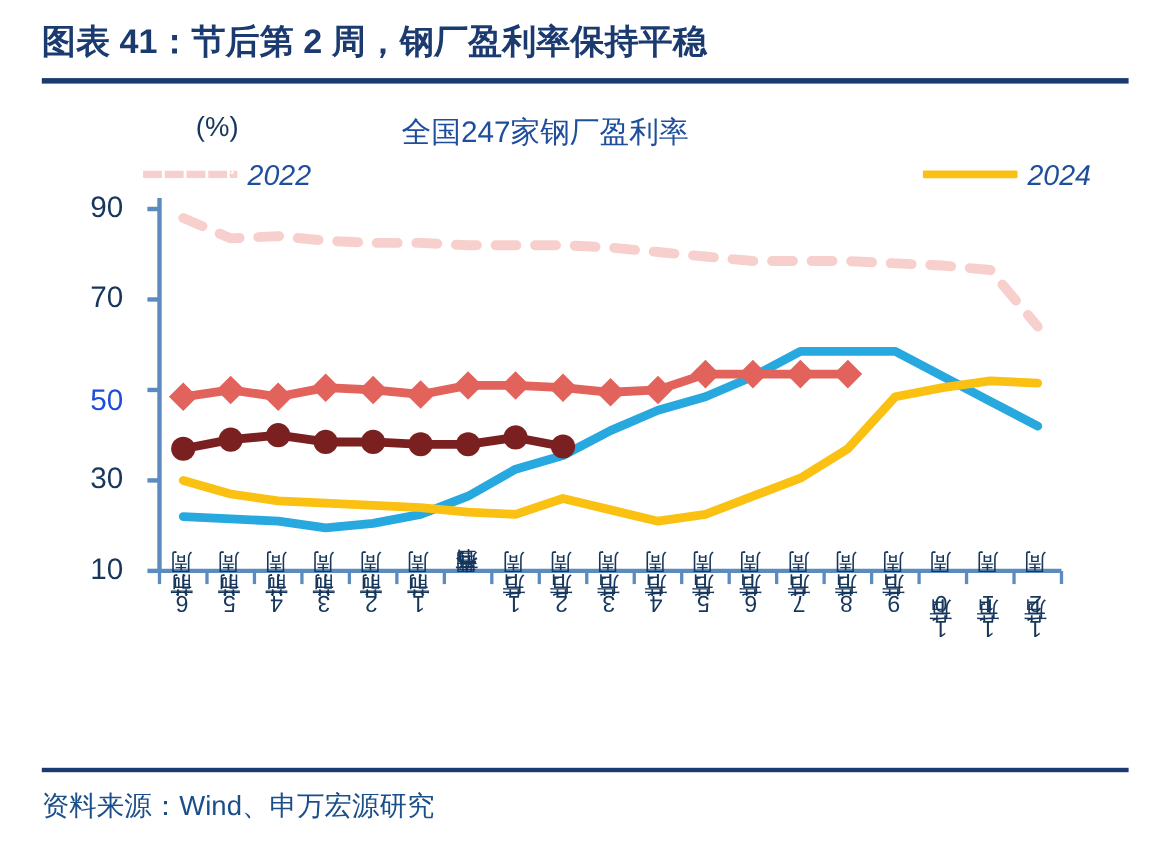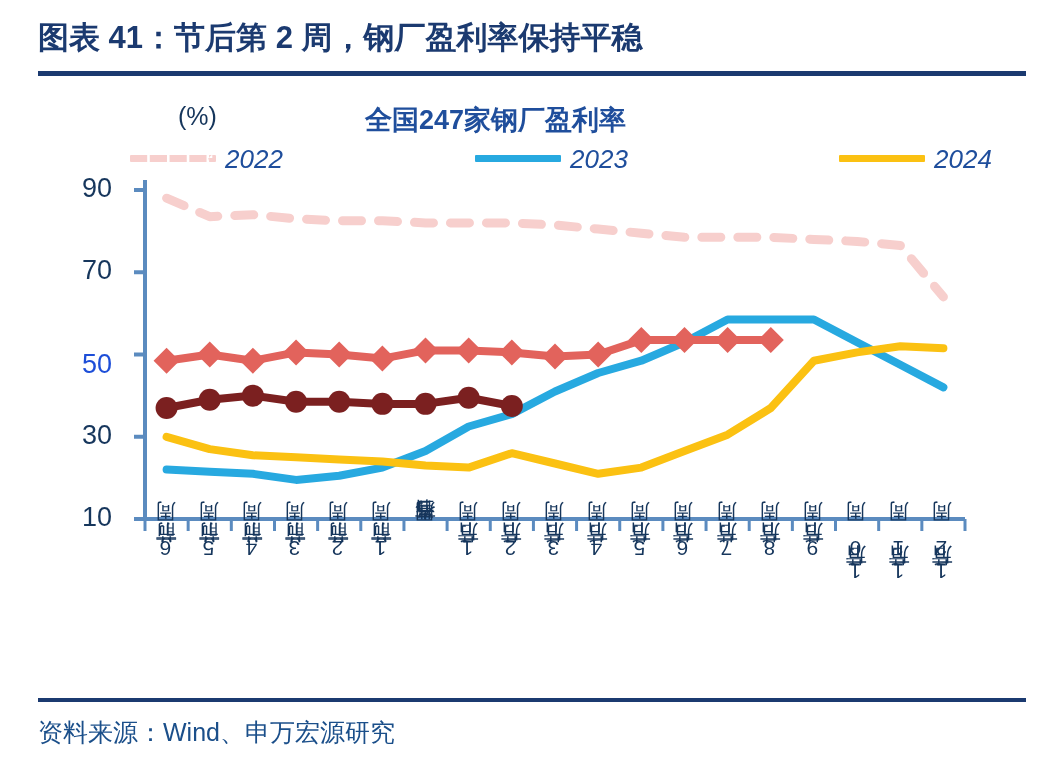--- a/index.html
+++ b/index.html
@@ -79,21 +79,21 @@
     left: 178px;
     top: 22px;
     font-size: 25px;
     color: #16365c;
   }
   .chart-title {
     position: absolute;
     left: 365px;
     top: 22px;
     font-size: 27px;
-    font-weight: bold;
+    font-weight: normal;
     color: #1f4e9c;
     white-space: nowrap;
     text-align: right;
   }
 
   
   .legend {
     position: absolute;
     left: 130px;
     top: 63px;
@@ -187,26 +187,20 @@
     <div class="axis-unit">(%)</div>
     <div class="chart-title">全国247家钢厂盈利率</div>
 
     <div class="legend">
       <div class="legend-row" id="legend-row-1">
           <div class="legend-item" style="left: 0px;">
             <div class="swatch dashed">
               <div class="bar" style="border-top-color: rgb(247, 207, 205);"></div>
             </div>
             <div class="label">2022</div>
-          </div>
-          <div class="legend-item" style="left: 345px;">
-            <div class="swatch">
-              <div class="bar" style="background: rgb(39, 169, 224);"></div>
-            </div>
-            <div class="label">2023</div>
           </div>
           <div class="legend-item" style="left: 709px;">
             <div class="swatch">
               <div class="bar" style="background: rgb(251, 193, 18);"></div>
             </div>
             <div class="label">2024</div>
           </div>
         </div>
       <div class="legend-row" id="legend-row-2">
         </div>

